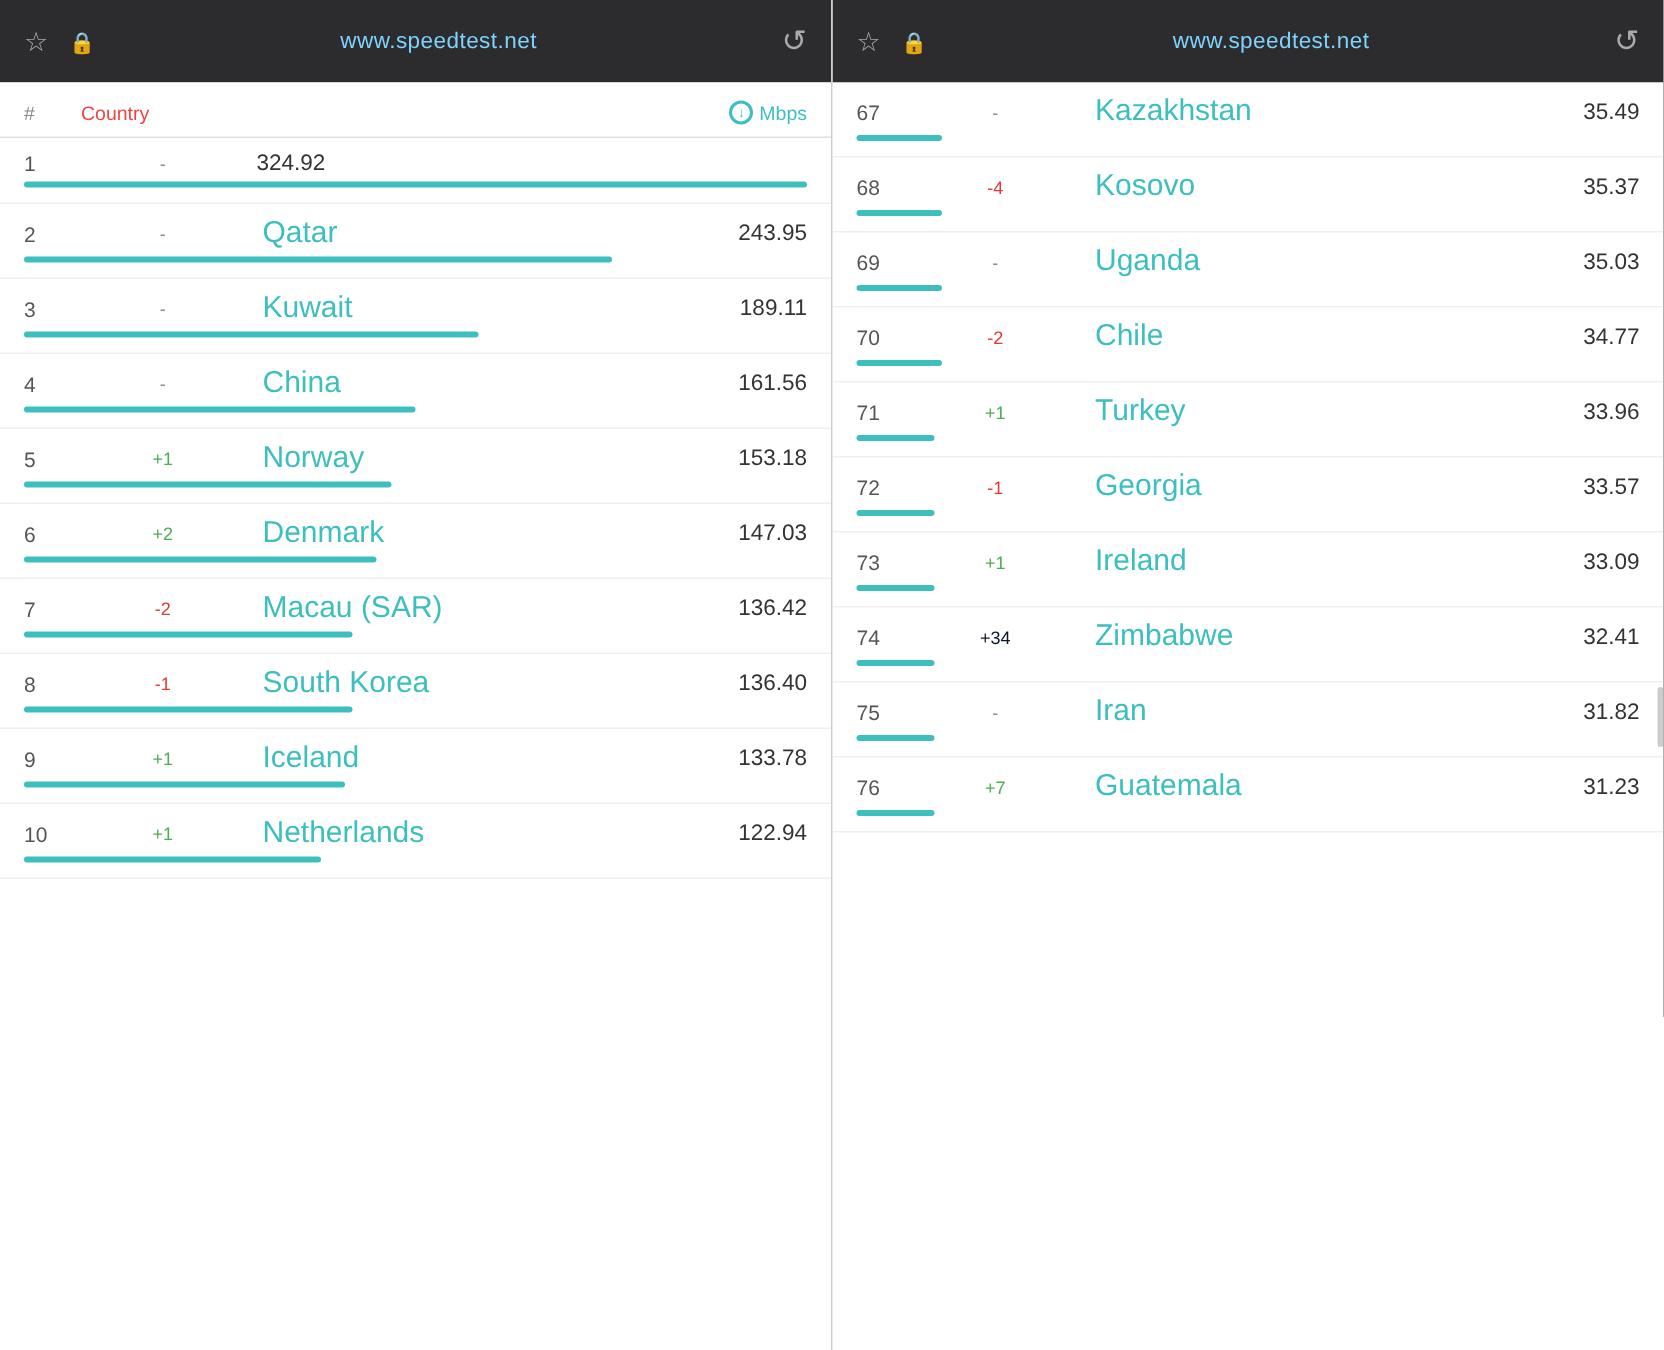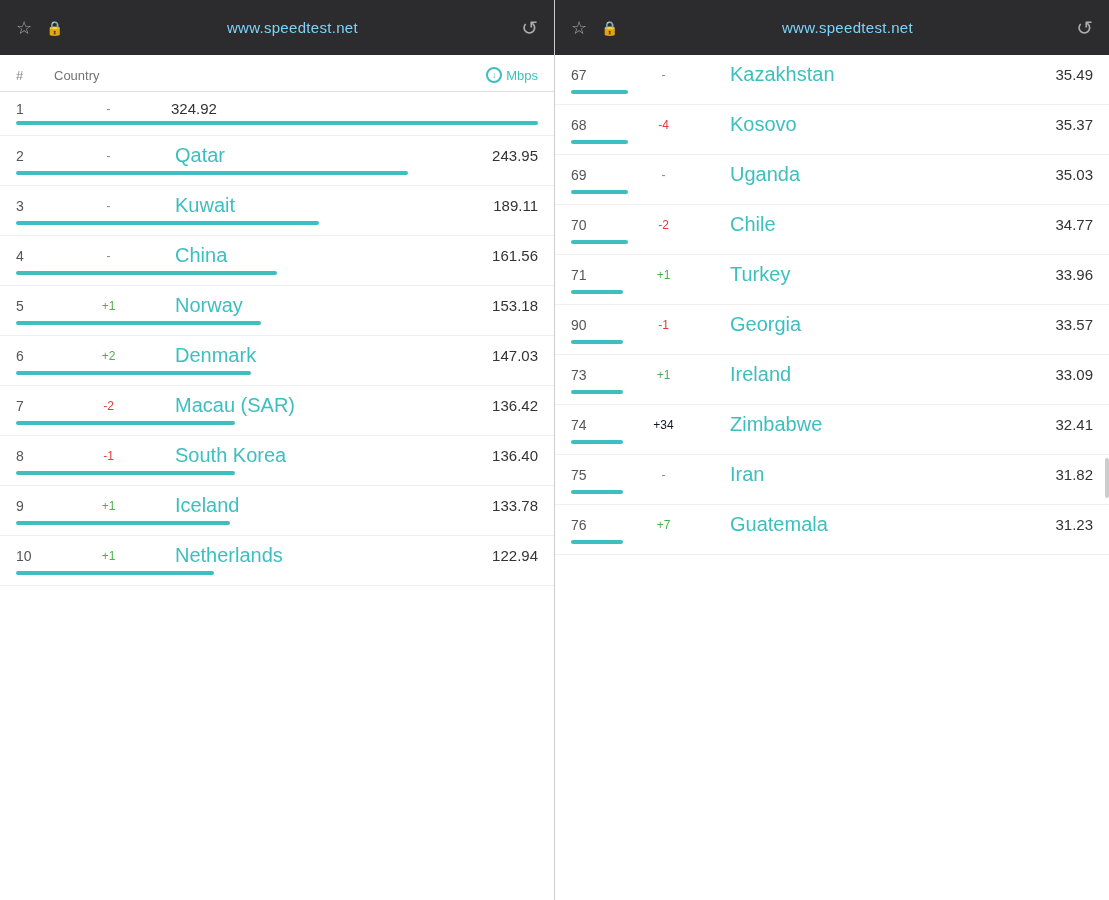--- a/index.html
+++ b/index.html
@@ -59,21 +59,21 @@
       background: #fff;
     }
     .th-rank {
       width: 30px;
       color: #888;
       font-size: 13px;
       font-weight: 500;
     }
     .th-country {
       flex: 1;
-      color: #737373;
+      color: #ef4444;
       font-size: 13px;
       font-weight: 500;
       padding-left: 8px;
     }
     .th-mbps {
       display: flex;
       align-items: center;
       gap: 4px;
       color: #3dbfbf;
       font-size: 13px;
@@ -344,21 +344,21 @@
         <span class="rank-change positive" style="color:#4caf50">+1</span>
         <span class="country-name">Turkey</span>
         <span class="speed-val">33.96</span>
       </div>
       <div class="bar-container">
         <div class="bar" style="width:10%"></div>
       </div>
     </div>
         <div class="row">
       <div class="row-top">
-        <span class="rank-num">90</span>
+        <span class="rank-num">72</span>
         <span class="rank-change negative" style="color:#e53935">-1</span>
         <span class="country-name">Georgia</span>
         <span class="speed-val">33.57</span>
       </div>
       <div class="bar-container">
         <div class="bar" style="width:10%"></div>
       </div>
     </div>
         <div class="row">
       <div class="row-top">

